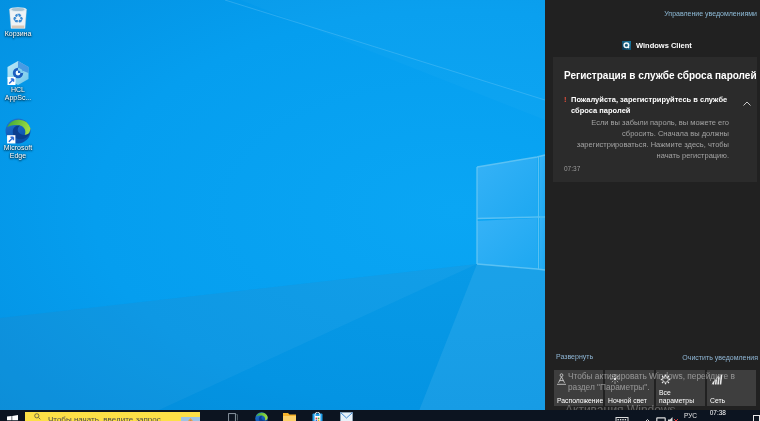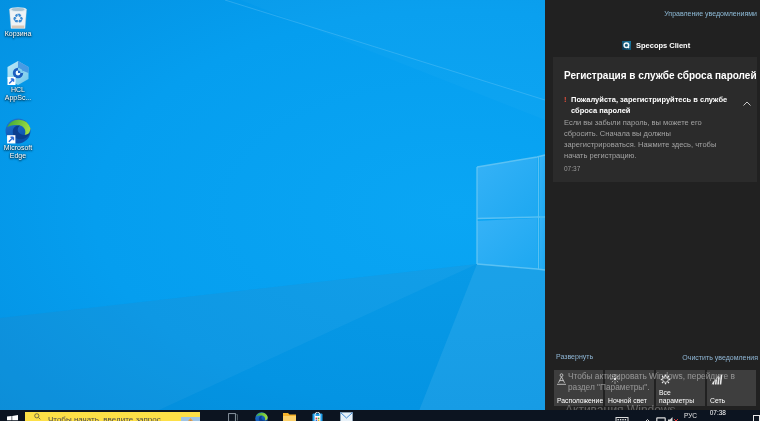--- a/index.html
+++ b/index.html
@@ -15,21 +15,21 @@
 
 
 #panel { position:absolute; left:545px; top:0; width:215px; height:410px; background:#212121; }
 #manage { position:absolute; right:3px; top:10px; font-size:7px; color:#8fbcd8; }
 #apphdr { position:absolute; left:77px; top:41px; height:9px; }
 #apphdr .txt { position:absolute; left:14px; top:0; font-size:7.5px; font-weight:bold; color:#fff; white-space:nowrap; }
 #card { position:absolute; left:8px; top:57px; width:204px; height:125px; background:#2b2b2b; }
 #card .t1 { position:absolute; left:11px; top:13px; font-size:10px; font-weight:bold; color:#ffffff; }
 #card .warn { position:absolute; left:18px; top:37px; width:165px; font-size:7.5px; font-weight:bold; color:#ffffff; line-height:11px; }
 #card .warn .ex { position:absolute; left:-7px; color:#e8503c; }
-#card .body { position:absolute; left:11px; top:60px; width:165px; font-size:7.5px; color:#a3a3a3; line-height:11px; }
+#card .body { position:absolute; left:11px; top:60px; width:165px; font-size:7.5px; color:#a3a3a3; line-height:11px;text-align:right; }
 #card .time { position:absolute; left:11px; top:108px; font-size:6.5px; color:#9b9b9b; }
 #expand { position:absolute; left:11px; top:353px; font-size:7px; color:#8fb6d5; }
 #clear { position:absolute; right:2px; top:354px; font-size:7px; color:#8fb6d5; }
 .tile { position:absolute; top:370px; width:49px; height:36px; background:#3e3e3e; color:#fff; }
 .tile .tl { position:absolute; left:3px; bottom:2px; font-size:6.8px; line-height:7.5px; color:#fff; white-space:nowrap; }
 .tile .ic { position:absolute; left:4px; top:4px; }
 
 
 #wm1 { position:absolute; left:565px; top:355px; font-size:12px; color:rgba(255,255,255,0.30); white-space:nowrap;margin-top:48px; }
 #wm2 { position:absolute; left:568px; top:371px; font-size:8.3px; color:rgba(255,255,255,0.45); line-height:10.5px; white-space:nowrap; }
@@ -138,21 +138,21 @@
         <defs>
             <linearGradient id="sq" x1="0" y1="1" x2="1" y2="0">
               <stop offset="0" stop-color="#0a3048"></stop>
               <stop offset="1" stop-color="#1b7fa8"></stop>
             </linearGradient>
           </defs>
         <rect width="9" height="9" fill="url(#sq)"></rect>
         <circle cx="4.4" cy="4.3" r="2.3" fill="none" stroke="#f2f8fa" stroke-width="1.5"></circle>
         <line x1="5.9" y1="6" x2="7" y2="7.1" stroke="#f2f8fa" stroke-width="1.4"></line>
       </svg>
-      <div class="txt">Specops Client</div>
+      <div class="txt">Windows Client</div>
     </div>
     <div id="card">
       <div class="t1">Регистрация в службе сброса паролей</div>
       <div class="warn"><span class="ex">!</span>Пожалуйста, зарегистрируйтесь в службе сброса паролей</div>
       <svg style="position:absolute; right:6px; top:44px;" width="8" height="5" viewBox="0 0 8 5">
           <polyline points="0.5,4.5 4,1 7.5,4.5" fill="none" stroke="#c8c8c8" stroke-width="1"></polyline>
         </svg>
       <div class="body">Если вы забыли пароль, вы можете его сбросить. Сначала вы должны зарегистрироваться. Нажмите здесь, чтобы начать регистрацию.</div>
       <div class="time">07:37</div>
     </div>

